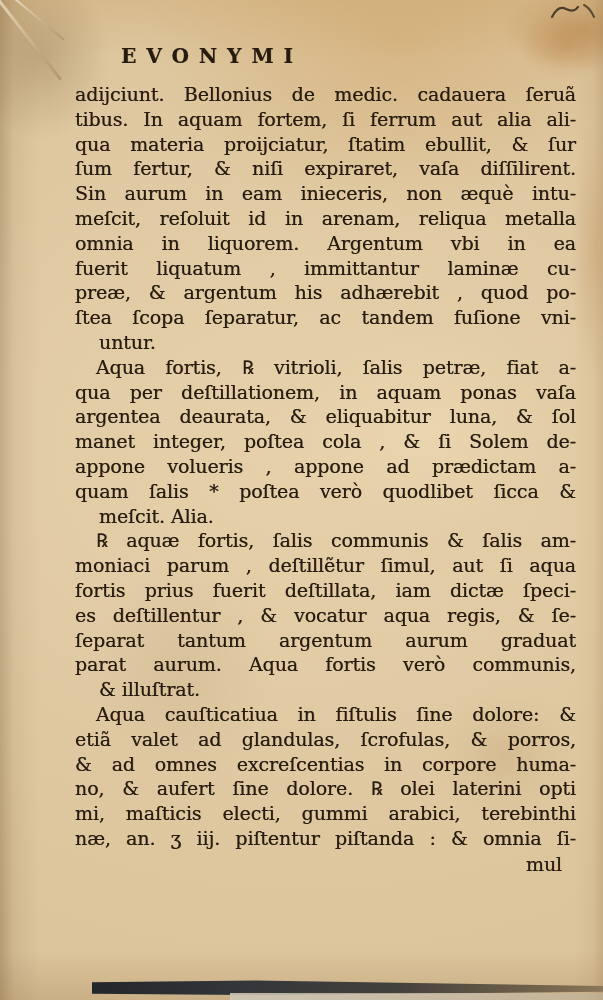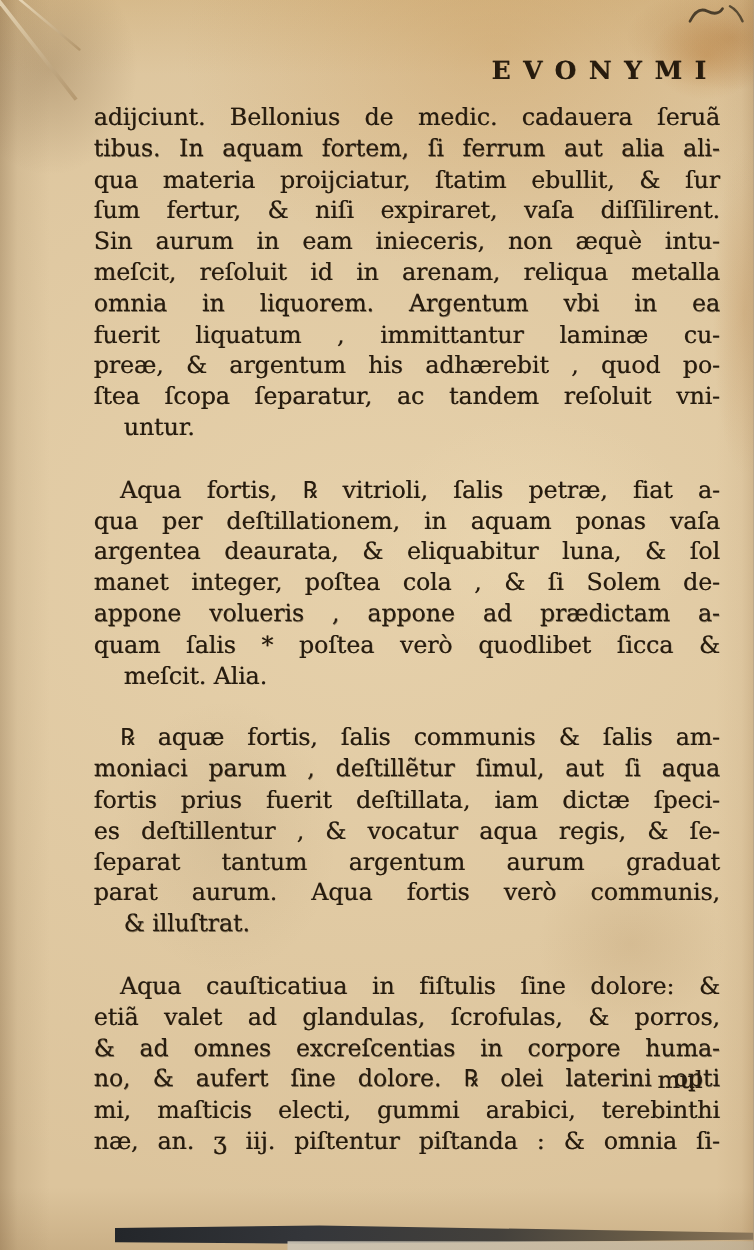--- a/index.html
+++ b/index.html
@@ -29,42 +29,42 @@
 
   
   .crease{position:absolute;pointer-events:none;background:linear-gradient(180deg,rgba(246,234,206,.8),rgba(140,105,60,.35));}
   .c1{left:-8px;top:-6px;width:3px;height:110px;transform:rotate(-38deg);transform-origin:top left;}
   .c2{left:10px;top:-4px;width:2px;height:70px;transform:rotate(-50deg);transform-origin:top left;border-radius:2px;}
 
   
   .head{
     position:absolute;left:75px;top:44px;width:500px;
     padding-left:46px;box-sizing:border-box;
-    text-align:right;
+    text-align:left;
     font-size:20px;font-weight:bold;
     letter-spacing:10px;
     color:var(--ink,#261b0e);
     text-shadow:0.4px 0.4px 0 rgba(38,27,14,.55);
   }
 
   
   .textcol{
     position:absolute;left:75px;top:82px;width:501px;
     color:var(--ink,#261b0e);
     font-size:19px;
     text-shadow:0.35px 0.35px 0 rgba(38,27,14,.5), -0.2px 0 0 rgba(38,27,14,.25);
   }
   .line{
     height:24.8px;line-height:24.8px;
     text-align:justify;text-align-last:justify;
     white-space:nowrap;
     letter-spacing:-0.1px;
   }
   .line.flush{text-align-last:left;margin-left:24px;}
-  .line.indent{text-indent:21px;margin-top:25px;}
+  .line.indent{text-indent:21px;}
   .line.catchword{text-align:left;text-align-last:right;padding-right:14px;}
 
   
   .bottom-edge{
     position:absolute;left:92px;top:977px;width:511px;height:19px;
     background:linear-gradient(90deg,#23262a 0%,#34363a 30%,#44413c 60%,#6d6least 0,#6d5f48 85%,#8a765a 100%);
     background:linear-gradient(90deg,#23262a 0%,#34363a 30%,#44413c 60%,#6d5f48 85%,#8a765a 100%);
     clip-path:polygon(0 28%, 32% 18%, 100% 48%, 100% 78%, 30% 95%, 0 88%);
   }
   .bottom-light{
@@ -95,21 +95,21 @@
 
   <div class="line">adijciunt. Bellonius de medic. cadauera ſeruã</div>
       <div class="line">tibus. In aquam fortem, ſi ferrum aut alia ali-</div>
       <div class="line">qua materia proijciatur, ſtatim ebullit, &amp; ſur</div>
       <div class="line">ſum fertur, &amp; niſi expiraret, vaſa diſſilirent.</div>
       <div class="line">Sin aurum in eam inieceris, non æquè intu-</div>
       <div class="line">meſcit, reſoluit id in arenam, reliqua metalla</div>
       <div class="line">omnia in liquorem.  Argentum vbi in ea</div>
       <div class="line">fuerit liquatum , immittantur laminæ cu-</div>
       <div class="line">preæ, &amp; argentum his adhærebit , quod po-</div>
-      <div class="line">ſtea ſcopa ſeparatur,  ac tandem reſoluit vni-</div>
+      <div class="line">ſtea ſcopa ſeparatur,  ac tandem fuſione vni-</div>
       <div class="line flush">untur.</div>
       <div class="line indent">Aqua fortis, ℞ vitrioli, ſalis petræ, fiat a-</div>
       <div class="line">qua per deſtillationem, in aquam ponas vaſa</div>
       <div class="line">argentea deaurata, &amp; eliquabitur luna, &amp; ſol</div>
       <div class="line">manet integer, poſtea cola ,  &amp; ſi Solem de-</div>
       <div class="line">appone volueris , appone ad prædictam a-</div>
       <div class="line">quam ſalis * poſtea verò  quodlibet ſicca &amp;</div>
       <div class="line flush">meſcit. Alia.</div>
       <div class="line indent">℞ aquæ fortis, ſalis communis &amp; ſalis am-</div>
       <div class="line">moniaci parum , deſtillẽtur ſimul, aut ſi aqua</div>

